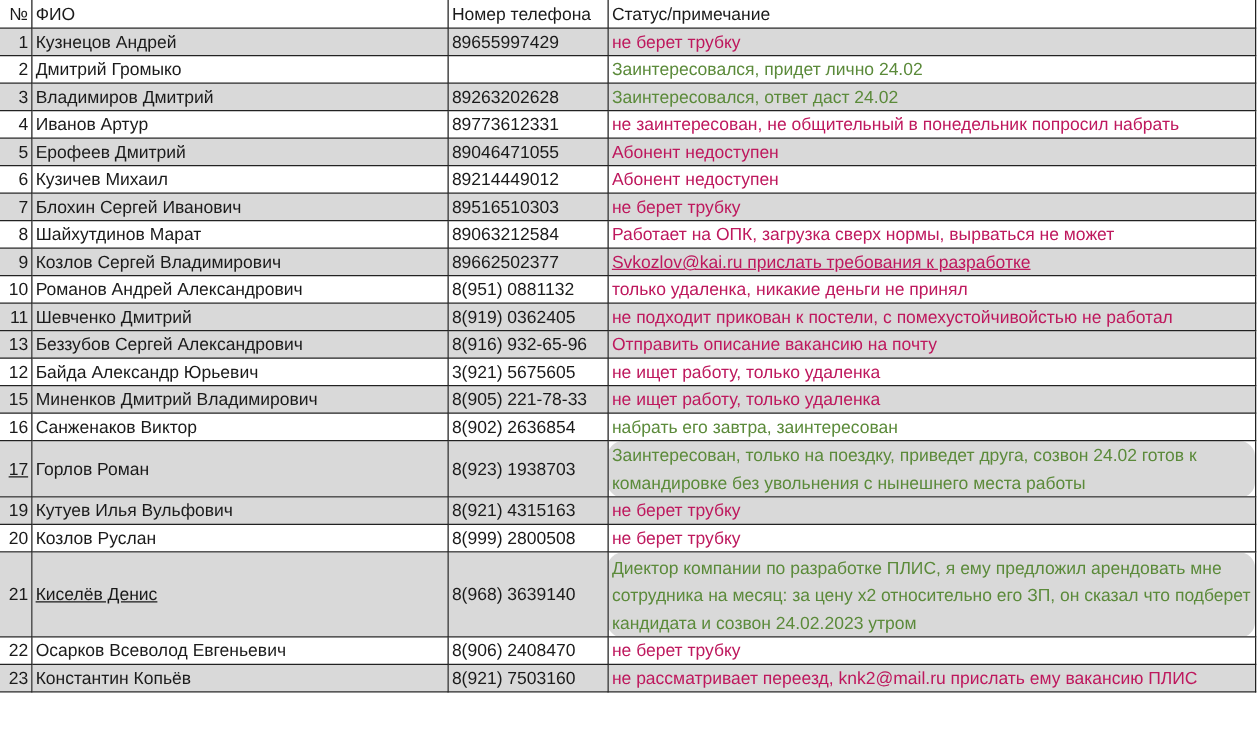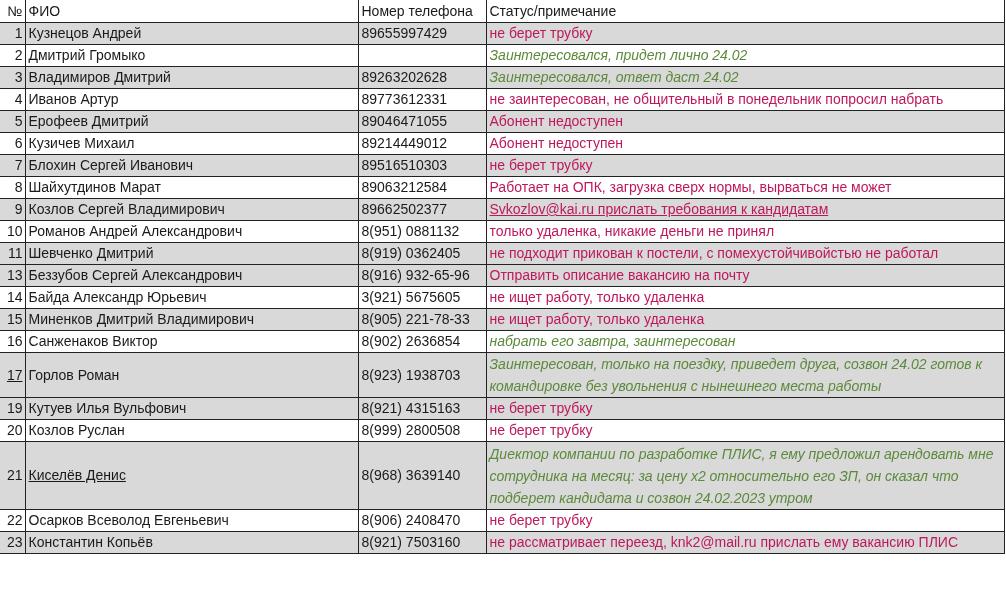--- a/index.html
+++ b/index.html
@@ -3,23 +3,23 @@
 <meta charset="utf-8">
 <style>
   html, body { margin: 0; padding: 0; background: #ffffff; }
   body { width: 1006px; height: 600px; overflow: hidden; font-family: "Liberation Sans", "DejaVu Sans", sans-serif; }
   table.sheet { border-collapse: collapse; table-layout: fixed; width: 1004px; font-size: 14px; color: #1a1a1a; }
   table.sheet td, table.sheet th { border: 1.5px solid #222; padding: 0 3px; height: 21px; line-height: 21px; white-space: nowrap; overflow: hidden; font-weight: normal; text-align: left; vertical-align: middle; }
   table.sheet th { background: #ffffff; height: 22px; }
   table.sheet td.num, table.sheet th.num { text-align: right; padding: 0 2px 0 0; }
   table.sheet tr.shaded td { background: #d9d9d9; }
   table.sheet tr.plain td { background: #ffffff; }
-  table.sheet td.status.wrap { white-space: normal; line-height: 22px; }
+  table.sheet td.status.wrap { white-space: normal; line-height: 22px; border-radius: 12px; }
   .red { color: #be185d; }
-  .green { color: #5b8a3a; font-style: italic; }
+  .green { color: #5b8a3a; }
   .link { text-decoration: underline; }
   table.sheet tr:first-child th { border-top: none; }
   table.sheet th:first-child, table.sheet td:first-child { border-left: none; }
 </style>
 </head>
 <body>
 
 <table class="sheet">
   <colgroup>
     <col style="width:25px">
@@ -81,42 +81,42 @@
       <tr class="plain">
         <td class="num">8</td>
         <td>Шайхутдинов Марат</td>
         <td>89063212584</td>
         <td class="status red">Работает на ОПК, загрузка сверх нормы, вырваться не может</td>
       </tr>
       <tr class="shaded">
         <td class="num">9</td>
         <td>Козлов Сергей Владимирович</td>
         <td>89662502377</td>
-        <td class="status red link">Svkozlov@kai.ru прислать требования к кандидатам</td>
+        <td class="status red link">Svkozlov@kai.ru прислать требования к разработке</td>
       </tr>
       <tr class="plain">
         <td class="num">10</td>
         <td>Романов Андрей Александрович</td>
         <td>8(951) 0881132</td>
         <td class="status red">только удаленка, никакие деньги не принял</td>
       </tr>
       <tr class="shaded">
         <td class="num">11</td>
         <td>Шевченко Дмитрий</td>
         <td>8(919) 0362405</td>
         <td class="status red">не подходит прикован к постели, с помехустойчивойстью не работал</td>
       </tr>
       <tr class="shaded">
         <td class="num">13</td>
         <td>Беззубов Сергей Александрович</td>
         <td> 8(916) 932-65-96</td>
         <td class="status red">Отправить описание вакансию на почту</td>
       </tr>
       <tr class="plain">
-        <td class="num">14</td>
+        <td class="num">12</td>
         <td>Байда Александр Юрьевич</td>
         <td>3(921) 5675605</td>
         <td class="status red">не ищет работу, только удаленка</td>
       </tr>
       <tr class="shaded">
         <td class="num">15</td>
         <td>Миненков Дмитрий Владимирович</td>
         <td>8(905) 221-78-33</td>
         <td class="status red">не ищет работу, только удаленка</td>
       </tr>

